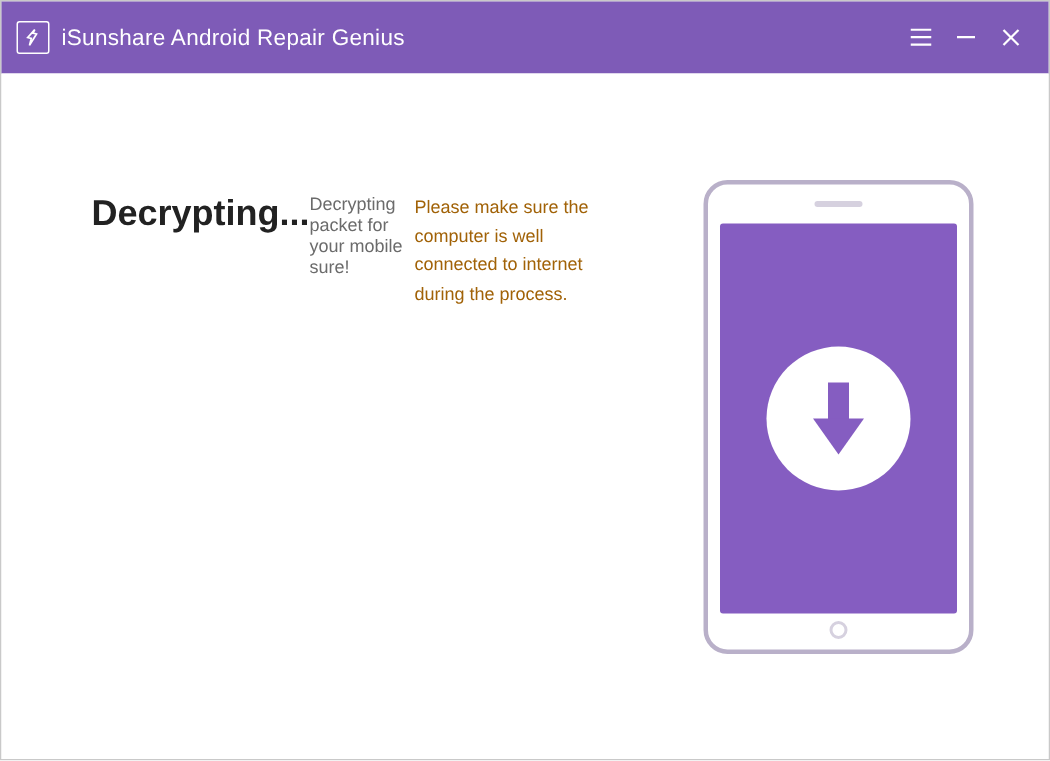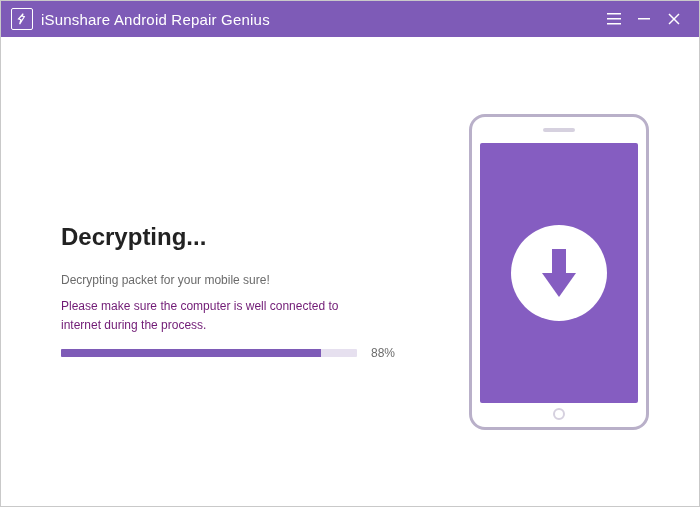--- a/index.html
+++ b/index.html
@@ -3,46 +3,46 @@
 <meta charset="utf-8">
 <style>
   * { box-sizing: border-box; margin: 0; padding: 0; }
   html, body { width: 700px; height: 507px; overflow: hidden; font-family: "Segoe UI", Arial, sans-serif; }
   .window {
     width: 700px; height: 507px; background: #fff;
     border: 1px solid #c9c9c9;
     display: flex; flex-direction: column;
   }
   .titlebar {
-    height: 36px; background: #7e5bb7;
+    height: 48px; background: #7e5bb7;
     display: flex; align-items: center; padding: 0 10px;
     color: #fff;
   }
   .titlebar .app-icon {
     width: 22px; height: 22px; border: 1.5px solid #fff; border-radius: 2px;
     display: flex; align-items: center; justify-content: center; margin-right: 8px;
   }
   .titlebar .title { font-size: 15px; font-weight: 400; letter-spacing: 0.2px; }
   .titlebar .spacer { flex: 1; }
   .win-btn {
     width: 30px; height: 36px; display: flex; align-items: center; justify-content: center;
     color: #fff; cursor: pointer;
   }
   .content {
     flex: 1; position: relative; background: #fff;
     display: flex; flex-direction: row;
     padding: 40px 30px 40px 60px;
   }
   .left {
-    flex: 1; display: flex; flex-direction: column; justify-content: center;
+    flex: 1; display: flex; flex-direction: row; justify-content: center;
     padding-right: 30px; padding-top: 40px;
   }
   .heading { font-size: 24px; font-weight: 700; color: #222; margin-bottom: 22px; }
   .line1 { font-size: 12px; color: #6b6b6b; margin-bottom: 10px; }
-  .line2 { font-size: 12px; color: #701a75; line-height: 1.6; margin-bottom: 11px; max-width: 320px; }
+  .line2 { font-size: 12px; color: #a16207; line-height: 1.6; margin-bottom: 11px; max-width: 320px; }
   .progress-row { display: flex; align-items: center; gap: 14px; }
   .progress-track {
     width: 296px; height: 8px; background: #e6e0ef; border-radius: 1px; overflow: hidden;
   }
   .progress-fill { height: 100%; background: #7e5bb7; }
   .progress-label { font-size: 12px; color: #6b6b6b; }
   .right {
     width: 220px; display: flex; align-items: center; justify-content: center;
   }
   .phone {
@@ -98,26 +98,20 @@
         <line x1="11" y1="1" x2="1" y2="11" stroke="#fff" stroke-width="1.5"></line>
       </svg>
     </div>
   </div>
 
   <div class="content">
     <div class="left">
       <div class="heading">Decrypting...</div>
       <div class="line1">Decrypting packet for your mobile sure!</div>
       <div class="line2">Please make sure the computer is well connected to internet during the process.</div>
-      <div class="progress-row">
-        <div class="progress-track">
-          <div class="progress-fill" style="width:88%"></div>
-        </div>
-        <div class="progress-label">88%</div>
-      </div>
     </div>
 
     <div class="right">
       <div class="phone">
         <div class="speaker"></div>
         <div class="screen">
           <div class="dl-circle">
             <div class="dl-arrow">
               <svg width="50" height="56" viewBox="0 0 50 56">
                 <rect x="18" y="4" width="14" height="26" fill="#855dc1"></rect>

